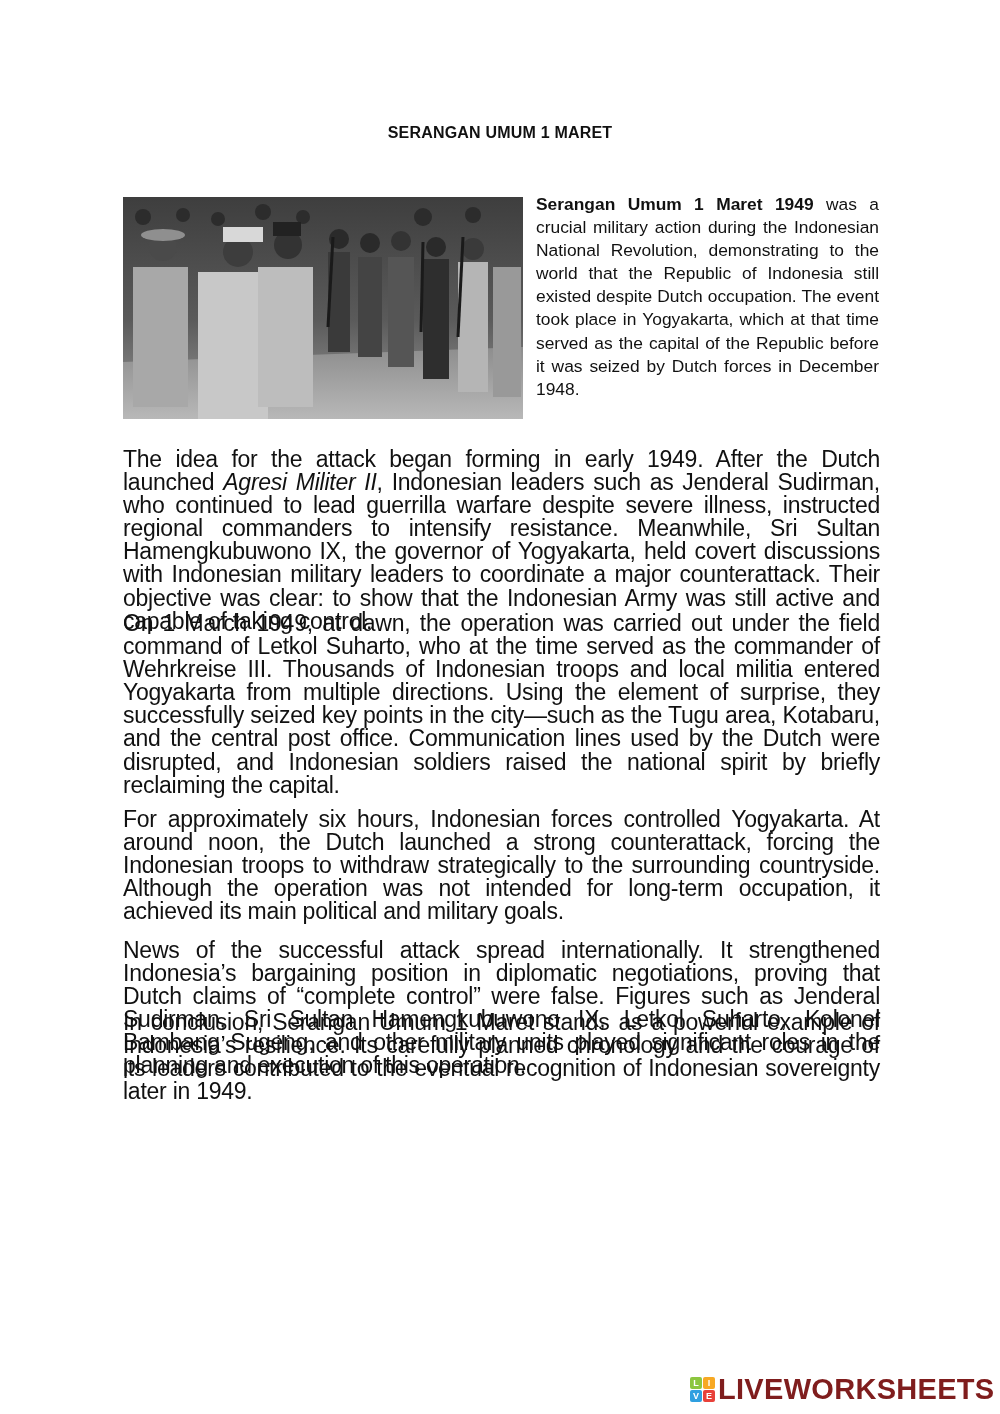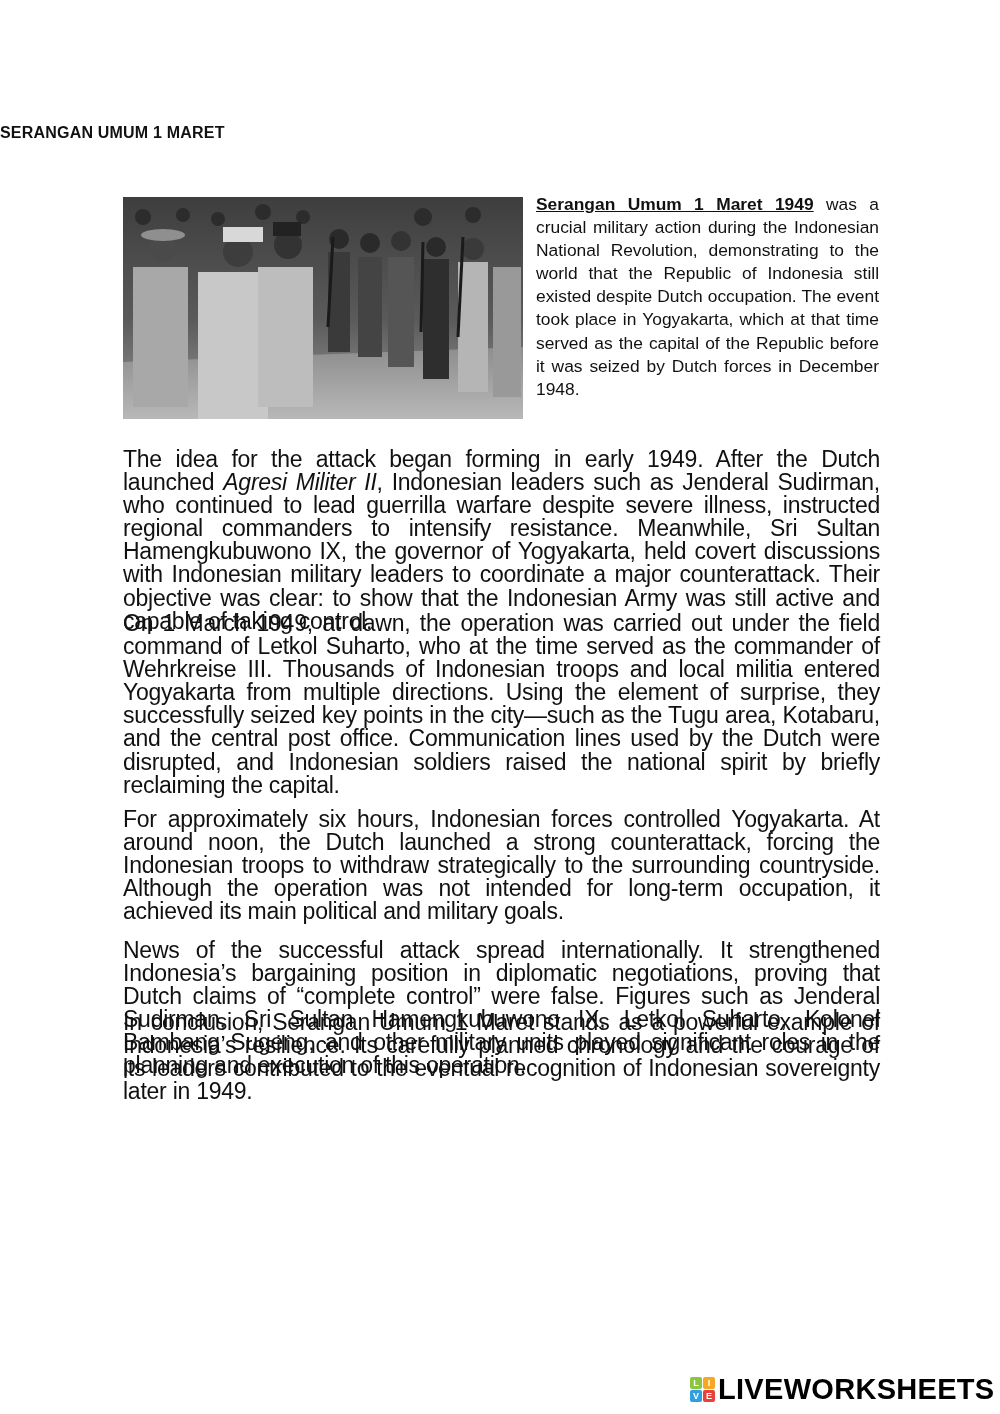--- a/index.html
+++ b/index.html
@@ -1,33 +1,33 @@
 <!DOCTYPE html>
 <html><head>
   <meta charset="utf-8">
   <style>
     html, body { margin: 0; padding: 0; background: #ffffff; }
     body {
       width: 1000px; height: 1414px; position: relative; overflow: hidden;
       font-family: "Liberation Sans", sans-serif; color: #111111;
     }
     .title {
-      position: absolute; top: 124px; left: 0; width: 1000px; 
+      position: absolute; top: 124px; left: 0; width: 1000px; text-align: center;
       font-weight: bold; font-size: 16px; letter-spacing: 0.2px;
     }
     .photo {
       position: absolute; left: 123px; top: 197px; width: 400px; height: 222px;
       overflow: hidden; background: #8a8a8a;
     }
     .photo svg { display: block; }
     .intro {
       position: absolute; left: 536px; top: 193px; width: 343px;
       font-size: 17.4px; line-height: 23.1px; text-align: justify;
     }
-    .intro b { font-weight: bold; text-decoration: underline; }
+    .intro b { font-weight: bold; }
     .body-text {
       position: absolute; left: 123px; width: 757px;
       font-size: 23px; line-height: 23.1px; text-align: justify;
       font-family: Liberation Sans, sans-serif;
       letter-spacing: -0.25px;
     }
     .p1 { top: 448px; }
     .p2 { top: 612px; }
     .p3 { top: 808px; }
     .p4 { top: 939px; }
@@ -38,21 +38,21 @@
     }
     .logo-grid {
       display: grid; grid-template-columns: 12px 12px; grid-template-rows: 12px 12px; gap: 1px;
       margin-right: 3px;
     }
     .logo-grid span {
       display: flex; align-items: center; justify-content: center;
       font-size: 9px; font-weight: bold; color: #fff; border-radius: 2px;
     }
     .logo-text {
-      font-weight: bold; font-size: 29px; color: #000000; letter-spacing: 0.3px;
+      font-weight: bold; font-size: 29px; color: #7f1d1d; letter-spacing: 0.3px;
       font-family: "Liberation Sans", sans-serif;
     }
   </style>
 </head>
 <body>
 
 <div class="title">SERANGAN UMUM 1 MARET</div>
 
 <div class="photo" title="Historical photograph of Indonesian troops">
   <svg width="400" height="222" viewBox="0 0 400 222" xmlns="http://www.w3.org/2000/svg">

